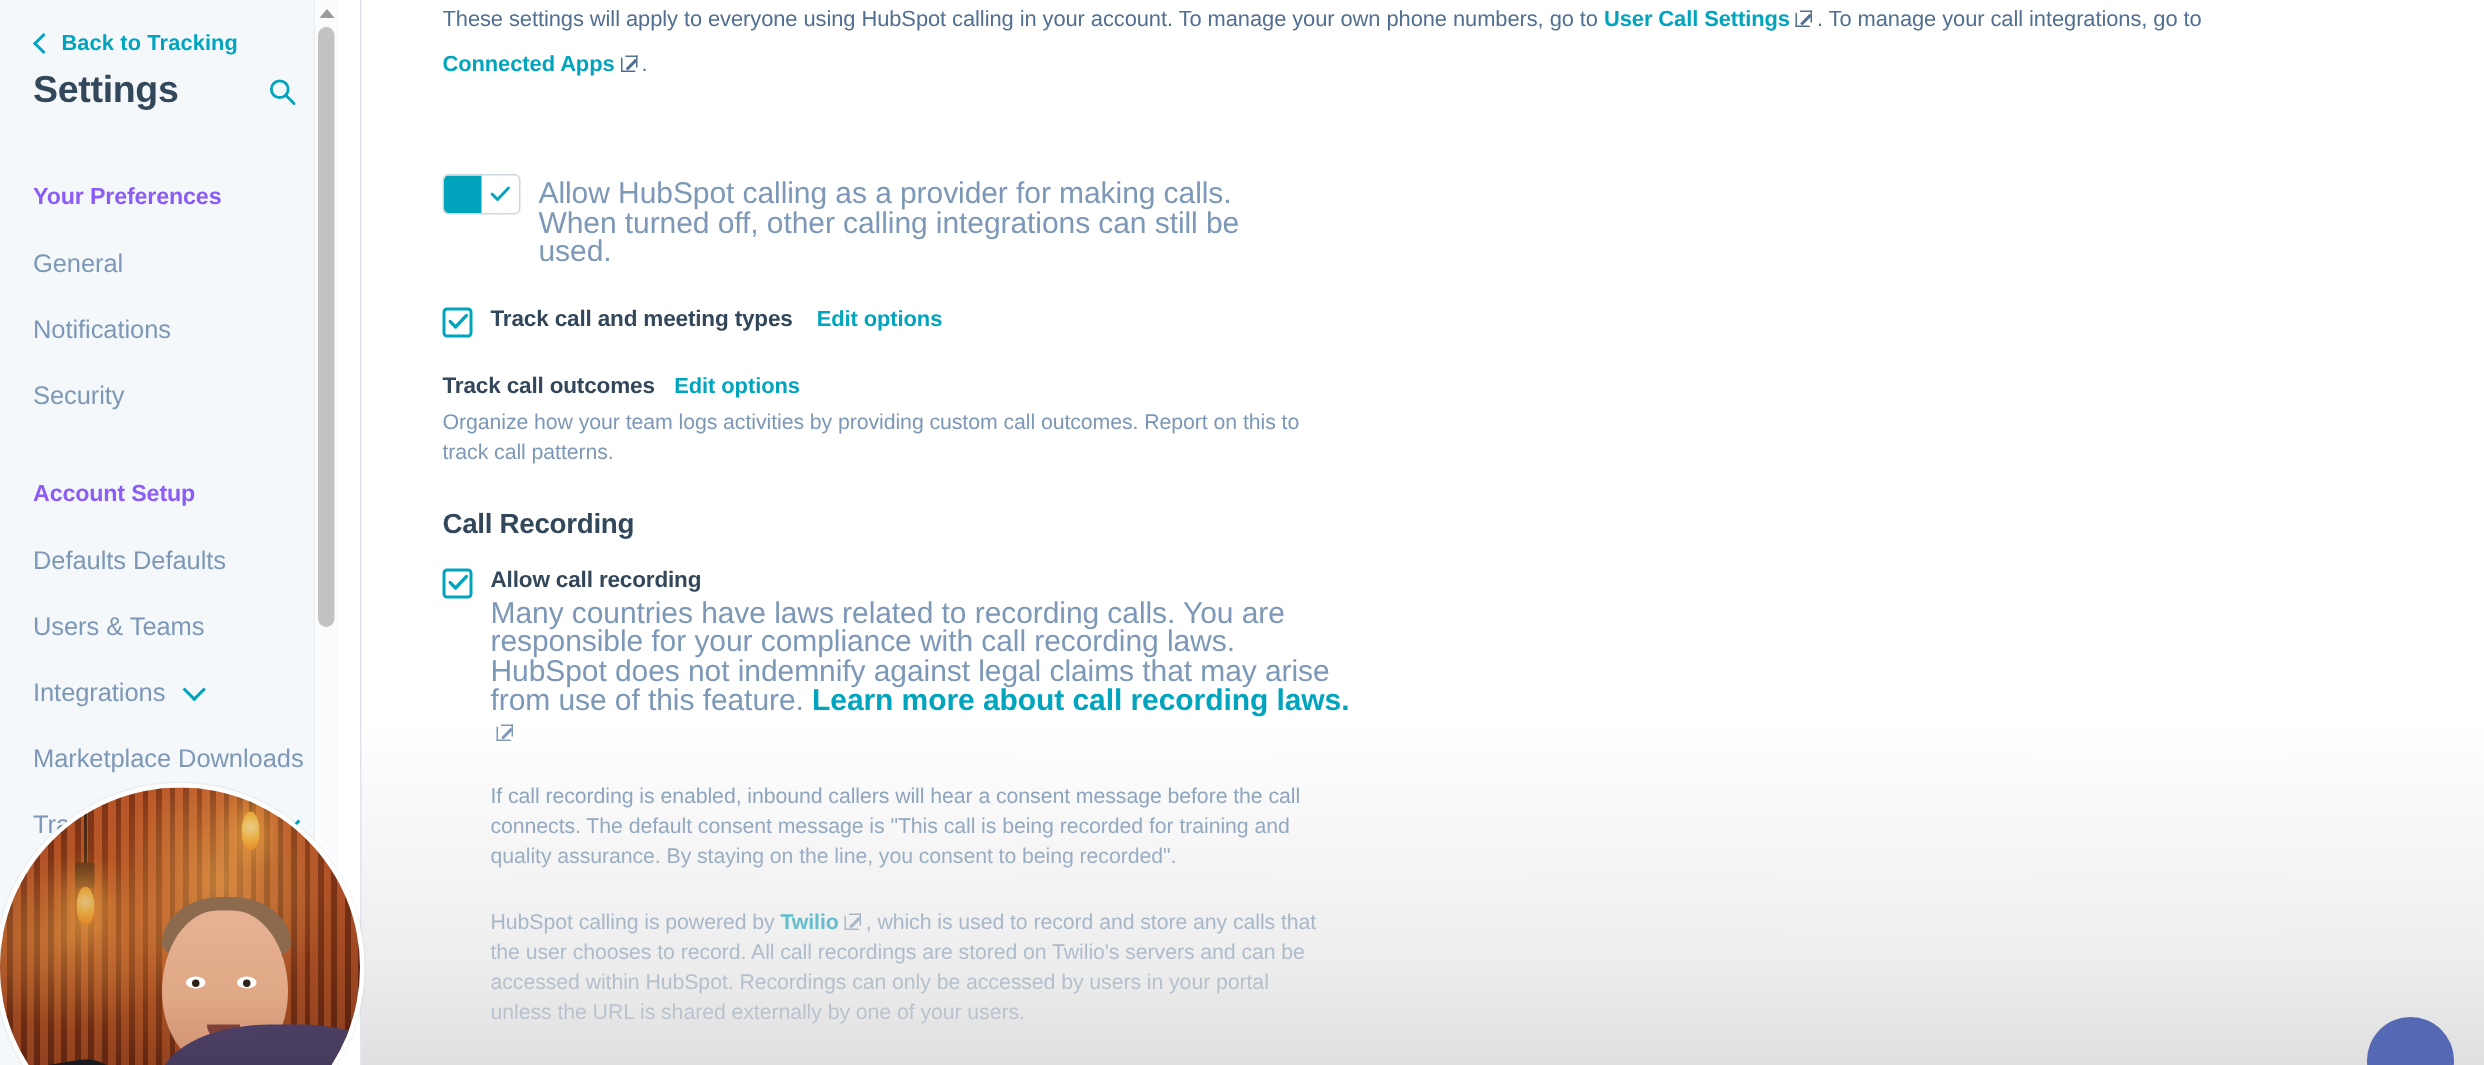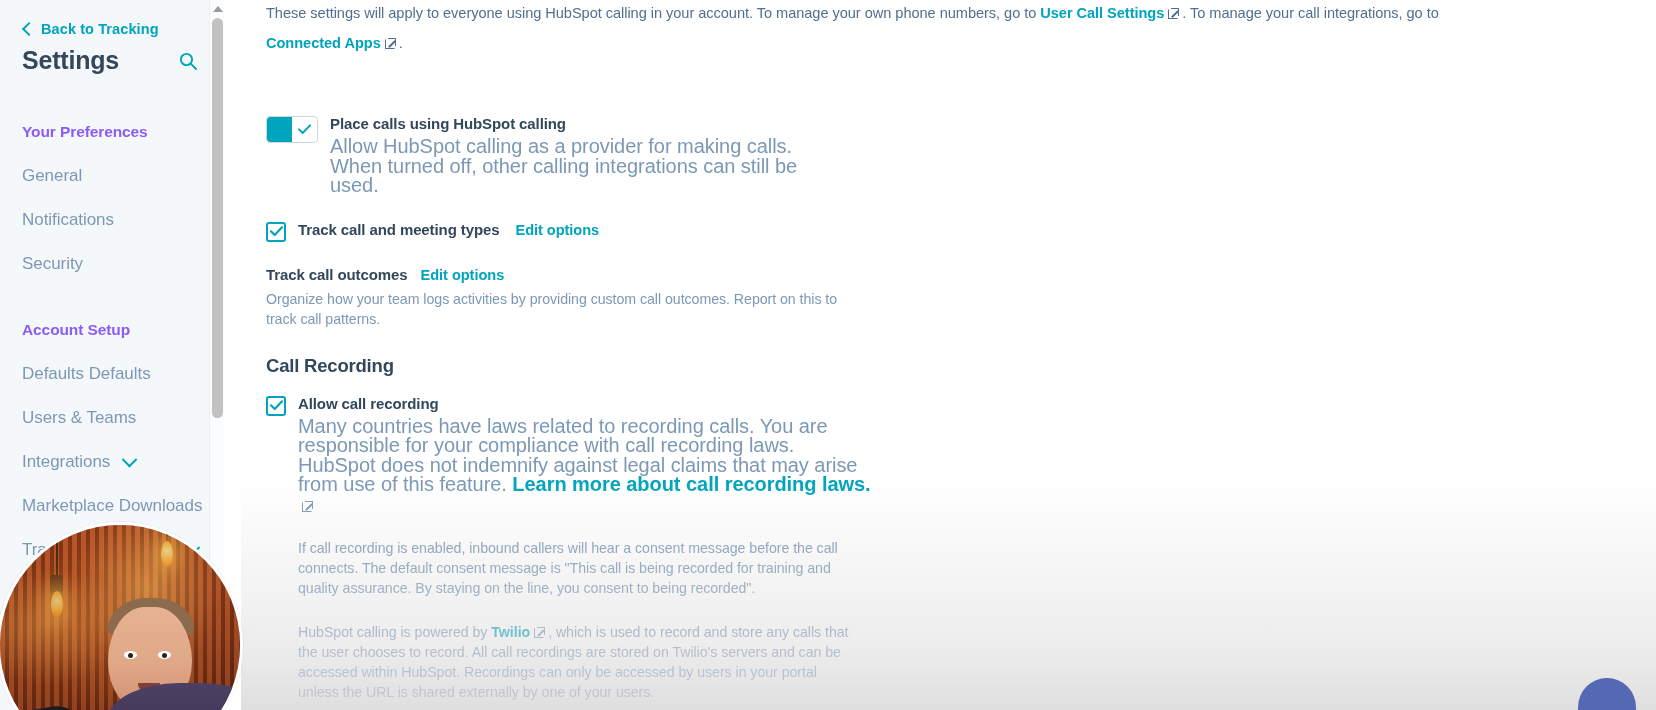--- a/index.html
+++ b/index.html
@@ -140,21 +140,21 @@
     left: 240px;
     top: 0;
     width: 1px;
     height: 710px;
     background: #dfe3eb;
   }
 
   
   .main {
     position: absolute;
-    left: 224px;
+    left: 253px;
     top: 0;
     right: 0;
     height: 710px;
     background: #ffffff;
     overflow: hidden;
   }
   .main-pad { padding: 0 0 0 42px; }
 
   .intro {
     font-size: 14.6px;
@@ -523,21 +523,20 @@
       <div class="block-toggle">
         <div class="toggle">
           <div class="knob"></div>
           <div class="check">
             <svg width="13" height="11" viewBox="0 0 13 11" fill="none" aria-hidden="true">
               <path d="M1 5.3 L4.7 9 L12 1.3" stroke="#00a4bd" stroke-width="1.9" stroke-linecap="round" stroke-linejoin="round"></path>
             </svg>
           </div>
         </div>
         <div class="toggle-body">
-          <div class="opt-title">Place calls using HubSpot calling</div>
           <div class="opt-desc">Allow HubSpot calling as a provider for making calls. When turned off, other calling integrations can still be used.</div>
         </div>
       </div>
 
       <div class="block-check" style="margin-top:25px;">
         <div class="cb">
           <svg width="13" height="11" viewBox="0 0 13 11" fill="none" aria-hidden="true">
             <path d="M1 5.3 L4.7 9 L12 1.3" stroke="#00a4bd" stroke-width="2.2" stroke-linecap="round" stroke-linejoin="round"></path>
           </svg>
         </div>

